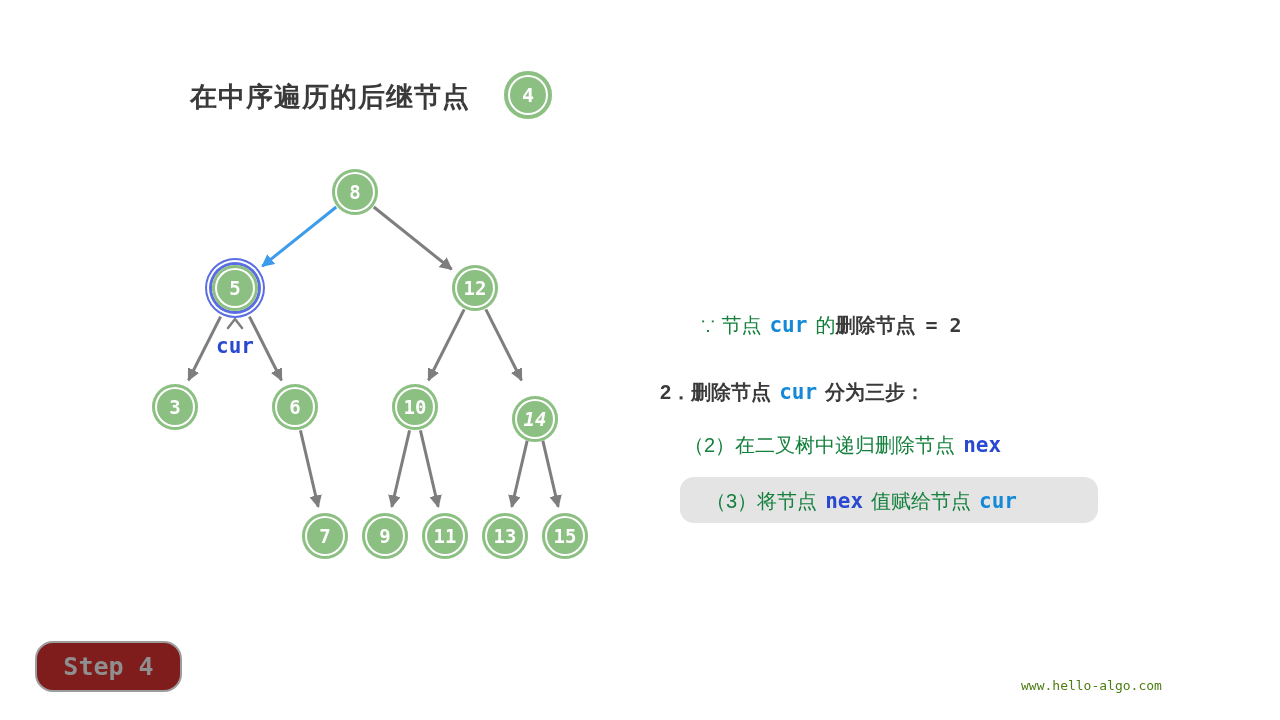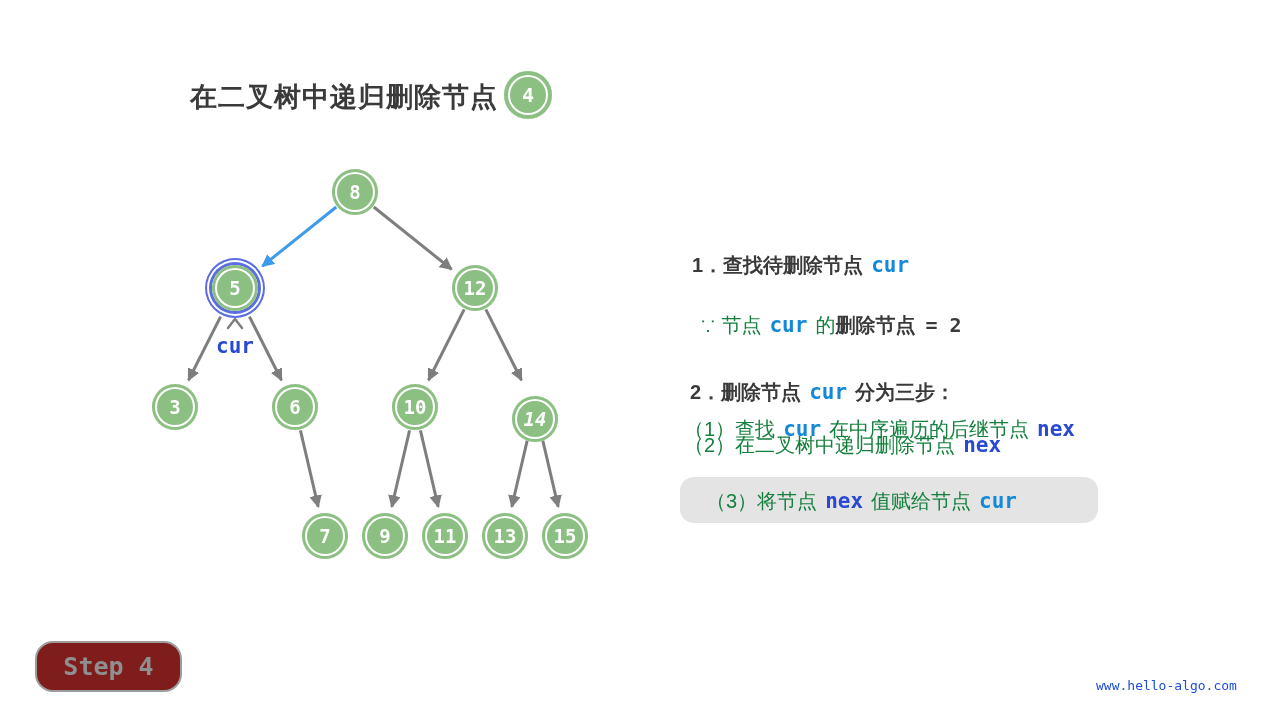--- a/index.html
+++ b/index.html
@@ -60,30 +60,30 @@
 
   
   .step-box {
     position:absolute; left:35px; top:641px; width:147px; height:51px;
     border:2px solid #9d9d9d; border-radius:18px; background:#7f1d1d;
     display:flex; align-items:center; justify-content:center;
     color:#8f8f8f; font:700 25px "DejaVu Sans Mono", monospace;
     box-sizing:border-box;
   }
   .watermark {
-    position:absolute; left:1096px; top:678px;
-    color:#1d4ed8; font:400 13px "DejaVu Sans Mono", monospace;
+    position:absolute; left:1021px; top:678px;
+    color:#4d7c0f; font:400 13px "DejaVu Sans Mono", monospace;
   }
 </style>
 </head>
 <body>
 
 <div class="canvas">
 
-  <div class="page-title">在二叉树中递归删除节点</div>
+  <div class="page-title">在中序遍历的后继节点</div>
   <div class="title-badge">
     <span>4</span>
   </div>
 
   <svg id="edges-svg" width="1280" height="720">
     <defs>
       <marker id="arrow-gray" viewBox="0 0 10 10" refX="9" refY="5" markerWidth="4.2" markerHeight="4.2" orient="auto-start-reverse">
         <path d="M0,0 L10,5 L0,10 z" fill="#7e7e7e"></path>
       </marker>
       <marker id="arrow-blue" viewBox="0 0 10 10" refX="9" refY="5" markerWidth="4.2" markerHeight="4.2" orient="auto-start-reverse">
@@ -119,24 +119,22 @@
       <div class="node" style="left: 445px; top: 536px;">11</div>
       <div class="node" style="left: 505px; top: 536px;">13</div>
       <div class="node" style="left: 565px; top: 536px;">15</div>
     </div>
 
   <div class="pointer-label">cur</div>
 
   <div class="highlight-pill"></div>
 
   <div id="notes-layer">
-      <div class="note-line" style="left: 692px; top: 252px;"><span class="seg-h">1．查找待删除节点</span><span class="seg-cl">cur</span></div>
       <div class="note-line" style="left: 700px; top: 312px;"><span class="seg-p">∵ 节点</span><span class="seg-cl">cur</span><span class="seg-p">的</span><span class="seg-h">删除节点</span><span class="seg-m">= 2</span></div>
-      <div class="note-line" style="left: 690px; top: 379px;"><span class="seg-h">2．删除节点</span><span class="seg-cl">cur</span><span class="seg-h">分为三步：</span></div>
-      <div class="note-line" style="left: 684px; top: 416px;"><span class="seg-p">（1）查找</span><span class="seg-cl">cur</span><span class="seg-p">在中序遍历的后继节点</span><span class="seg-cd">nex</span></div>
+      <div class="note-line" style="left: 660px; top: 379px;"><span class="seg-h">2．删除节点</span><span class="seg-cl">cur</span><span class="seg-h">分为三步：</span></div>
       <div class="note-line" style="left: 684px; top: 432px;"><span class="seg-p">（2）在二叉树中递归删除节点</span><span class="seg-cd">nex</span></div>
       <div class="note-line" style="left: 684px; top: 488px; margin-left: 22px;"><span class="seg-p">（3）将节点</span><span class="seg-cd">nex</span><span class="seg-p">值赋给节点</span><span class="seg-cl">cur</span></div>
     </div>
 
   <div class="step-box">
     <span>Step 4</span>
   </div>
   <div class="watermark">www.hello-algo.com</div>
 
 </div>

